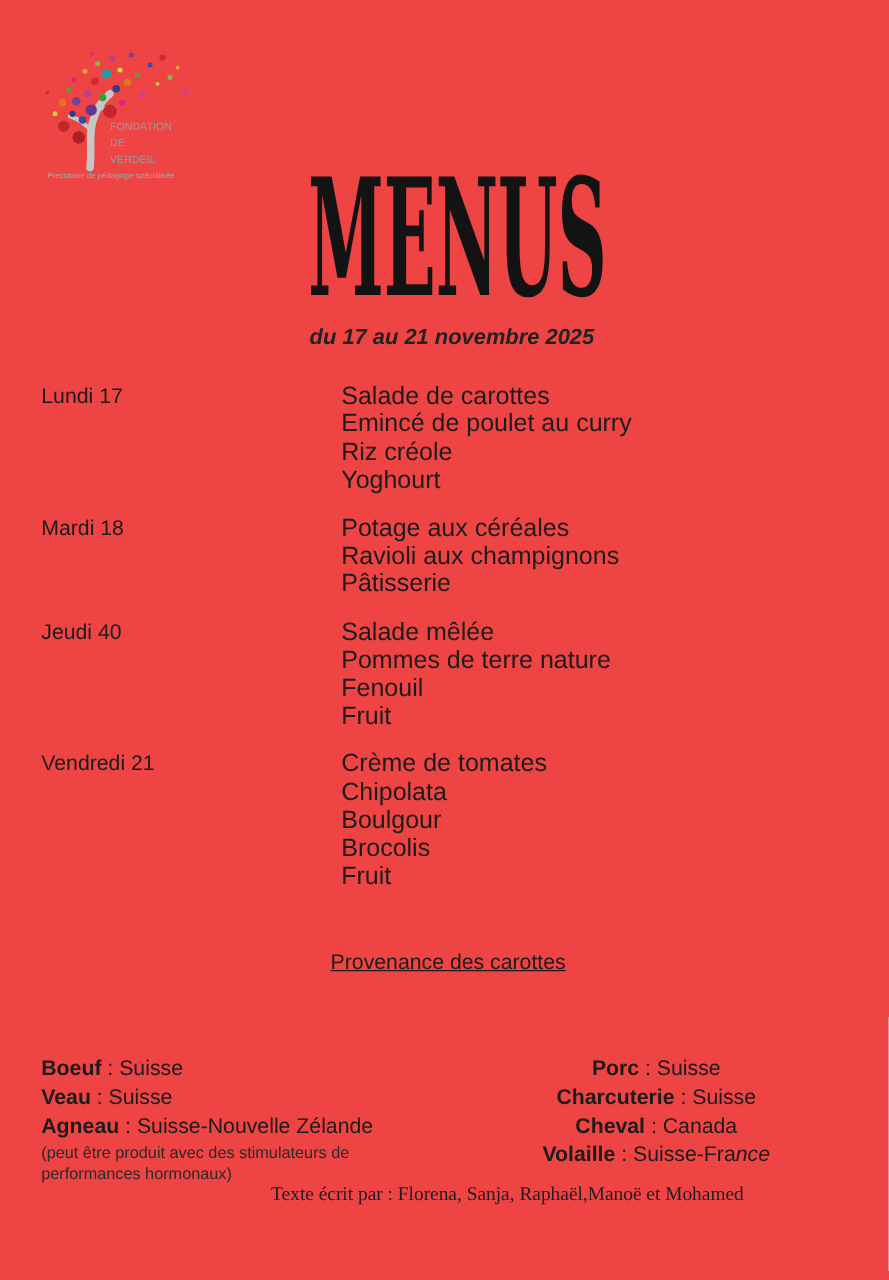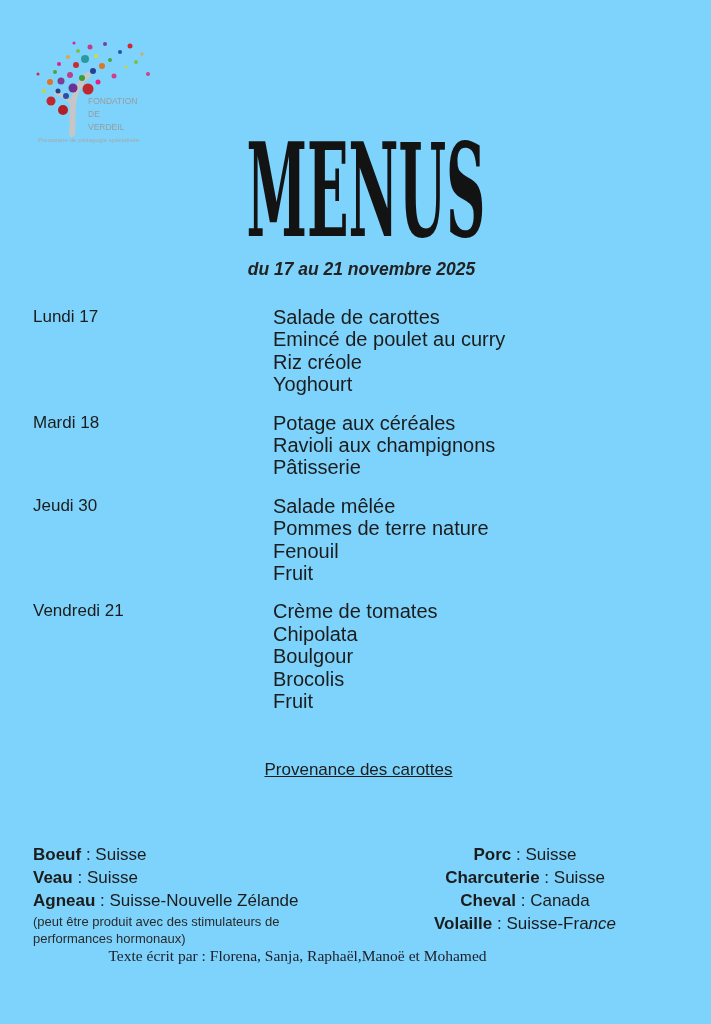--- a/index.html
+++ b/index.html
@@ -1,21 +1,21 @@
 <!DOCTYPE html>
 <html lang="fr"><head>
 <meta charset="utf-8">
 <title>MENUS</title>
 <style>
   html,body{margin:0;padding:0;background:#ffffff;}
   .page{
     position:relative;
     width:711px;height:1024px;
     margin:0 auto;
-    background:#7dd3fc;
+    background:#ef4444;
     overflow:hidden;
     font-family:"Liberation Sans", sans-serif;
     color:#1c1c1c;
   }
 
   
   .logo{position:absolute;left:30px;top:34px;width:140px;height:116px;}
 
   
   .title-svg{position:absolute;left:0;top:126px;width:711px;height:122px;}
@@ -43,21 +43,21 @@
   .prov-col{position:absolute;top:795px;font-size:17px;line-height:23px;color:#1c1c1c;margin-top:48px;}
   .prov-col.left{left:33px;width:320px;}
   .prov-col.right{left:360px;width:330px;text-align:center;}
   .prov-label{font-weight:bold;}
   .prov-sep{white-space:pre;}
   .prov-note{font-size:13px;line-height:16.5px;margin-top:2px;color:#2a2a2a;width:290px;}
   .italic-tail{font-style:italic;}
 
   
   .footer{
-    position:absolute;left:0;top:947px;width:595px;text-align:center;
+    position:absolute;left:0;top:947px;width:595px;text-align:right;
     font-family:"Liberation Serif", serif;font-size:15.5px;color:#1d1d27;
   }
 </style>
 </head>
 <body>
 
 <div class="page">
 
   <svg class="logo" viewBox="0 0 140 116">
     <g fill="none" stroke="#c6c6c6" stroke-linecap="round">
@@ -129,21 +129,21 @@
     <div class="day-row">
       <div class="day-label">Mardi 18</div>
       <div class="day-items">
         <div>Potage aux céréales</div>
         <div>Ravioli aux champignons</div>
         <div>Pâtisserie</div>
       </div>
     </div>
 
     <div class="day-row">
-      <div class="day-label">Jeudi 30</div>
+      <div class="day-label">Jeudi 40</div>
       <div class="day-items">
         <div>Salade mêlée</div>
         <div>Pommes de terre nature</div>
         <div>Fenouil</div>
         <div>Fruit</div>
       </div>
     </div>
 
     <div class="day-row">
       <div class="day-label">Vendredi 21</div>

